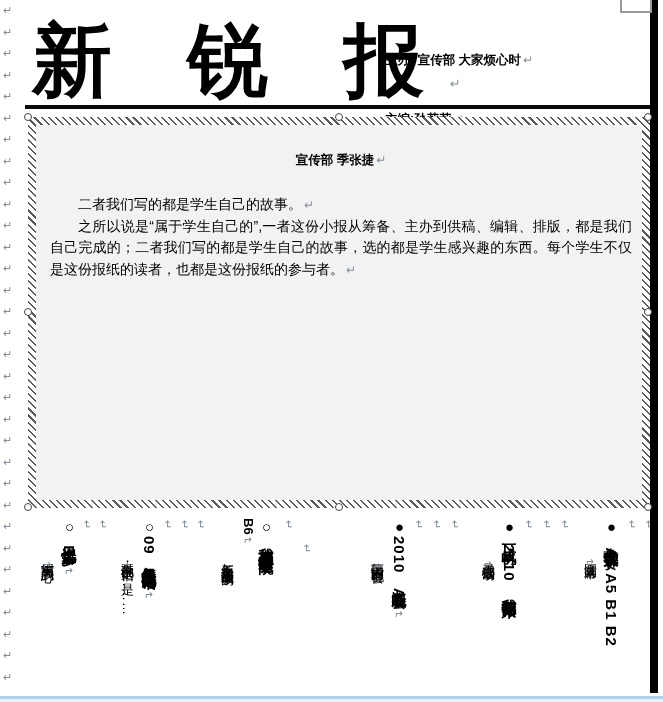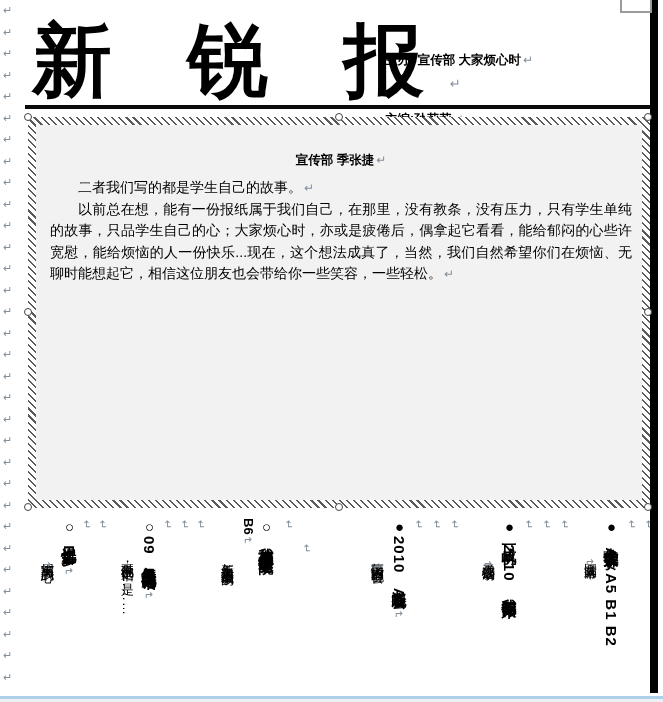--- a/index.html
+++ b/index.html
@@ -50,21 +50,21 @@
     padding:14px 10px 0 14px;
   }
   .handle{
     position:absolute;width:8px;height:8px;border-radius:50%;
     background:#fff;border:1px solid #444;box-sizing:border-box;z-index:3;
   }
   .h-tl{left:-4px;top:-4px}.h-tc{left:307px;top:-4px}.h-tr{left:616px;top:-4px}
   .h-ml{left:-4px;top:191px}.h-mr{left:616px;top:191px}
   .h-bl{left:-4px;top:386px}.h-bc{left:307px;top:386px}.h-br{left:616px;top:386px}
   .fw-title{text-align:center;font-size:17px;font-weight:bold;margin:4px 0 0 0;}
-  .fw-byline{text-align:center;font-size:12.5px;font-weight:bold;margin:13px 0 8px 0;}
+  .fw-byline{text-align:center;font-size:12.5px;font-weight:bold;margin:13px 0 25px 0;}
   .para{
     font-size:14px;line-height:21.2px;text-align:justify;
     text-indent:2em;margin:0;
   }
   
   .index-section{
     position:absolute;left:0;top:512px;width:650px;height:181px;
     overflow:hidden;z-index:1;
   }
   .vgroup{
@@ -144,21 +144,21 @@
   <span class="handle h-tc"></span>
   <span class="handle h-tr"></span>
   <span class="handle h-ml"></span>
   <span class="handle h-mr"></span>
   <span class="handle h-bl"></span>
   <span class="handle h-bc"></span>
   <span class="handle h-br"></span>
   <div class="fw-inner">
     <div class="fw-byline"><span>宣传部 季张捷</span><span class="pmark">↵</span></div>
     <p class="para"><span>二者我们写的都是学生自己的故事。</span><span class="pmark">↵</span></p>
-    <p class="para"><span>以前总在想，能有一份报纸属于我们自己，在那里，没有教条，没有压力，只有学生单纯的故事，只品学生自己的心；大家烦心时，亦或是疲倦后，偶拿起它看看，能给郁闷的心些许宽慰，能给烦恼的人一份快乐...现在，这个想法成真了，当然，我们自然希望你们在烦恼、无聊时能想起它，相信这位朋友也会带给你一些笑容，一些轻松。</span><span class="pmark">↵</span></p>
+    <p class="para"><span>之所以说是“属于学生自己的”,一者这份小报从筹备、主办到供稿、编辑、排版，都是我们自己完成的；二者我们写的都是学生自己的故事，选的都是学生感兴趣的东西。每个学生不仅是这份报纸的读者，也都是这份报纸的参与者。</span><span class="pmark">↵</span></p>
 
   </div>
 </div>
 
 <div class="index-section">
 
   <div class="vgroup g1">
     <div class="vline vtitle"><span>○记忆舞步 B4</span><span class="tmark">↵</span></div>
     <div class="vline vsub"><span>用笔写下我的心</span><span class="tmark">↵</span></div>
   </div>

